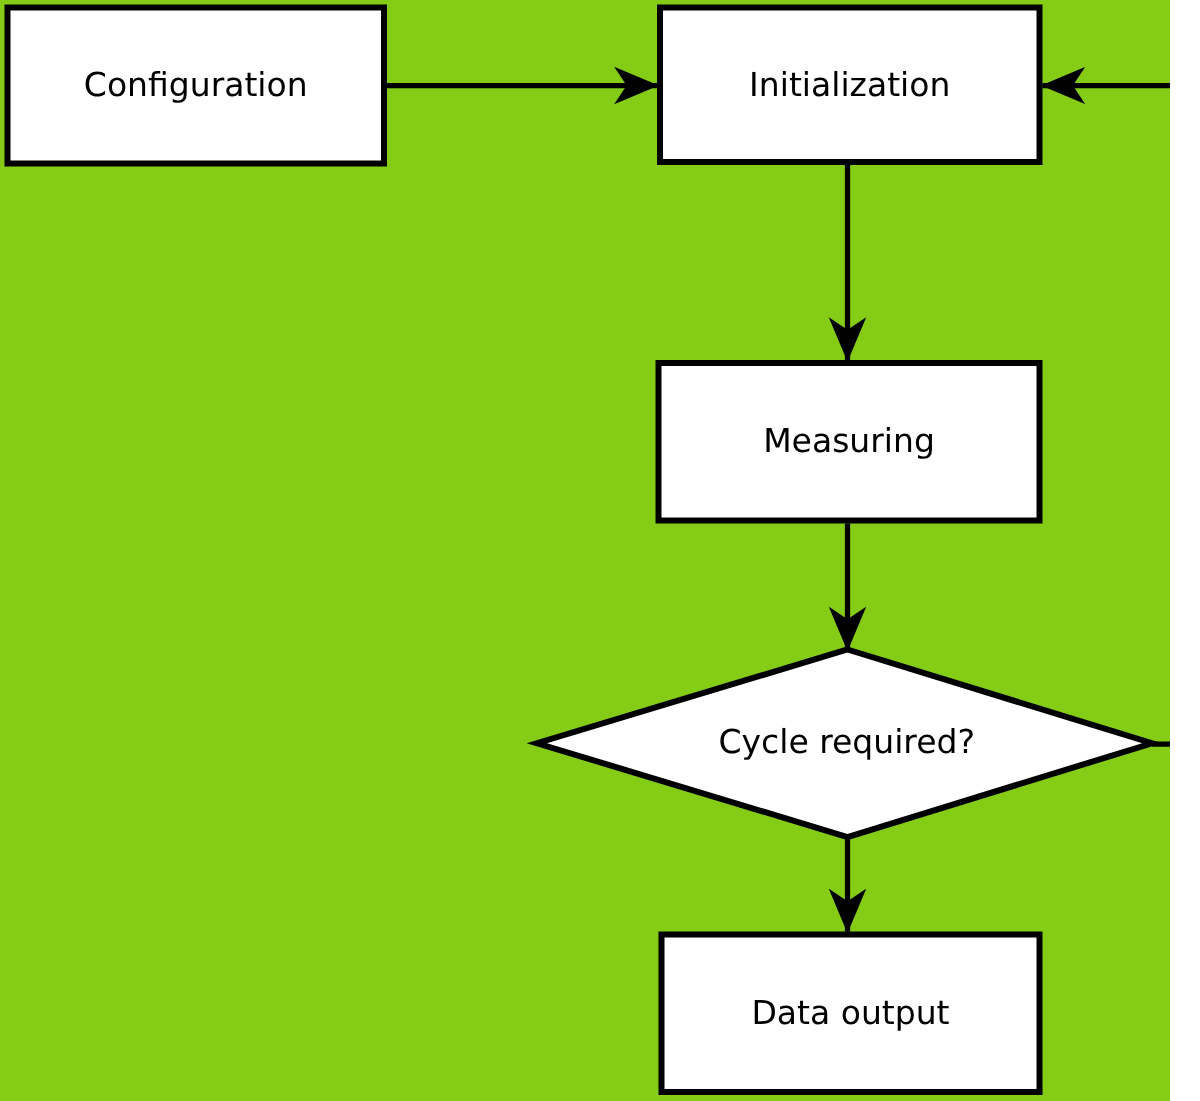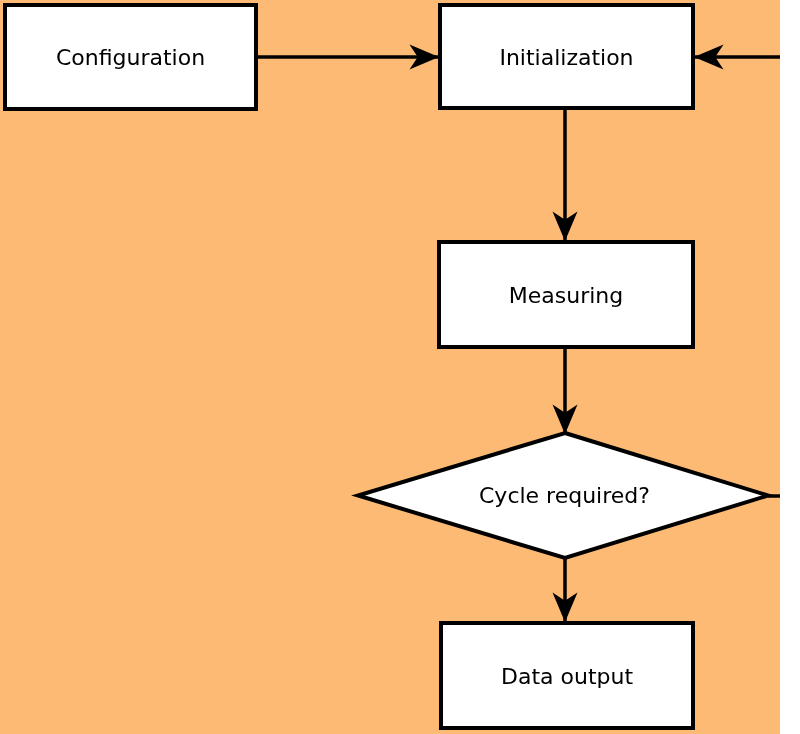--- a/index.html
+++ b/index.html
@@ -3,21 +3,21 @@
 <meta charset="utf-8">
 <style>
   html, body {
     margin: 0;
     padding: 0;
   }
   .canvas {
     position: relative;
     width: 780px;
     height: 734px;
-    background: #fdba74;
+    background: #84cc16;
     overflow: hidden;
   }
   svg {
     display: block;
   }
   .node-shape {
     fill: #ffffff;
     stroke-width: 4;
   }
   .edge {

